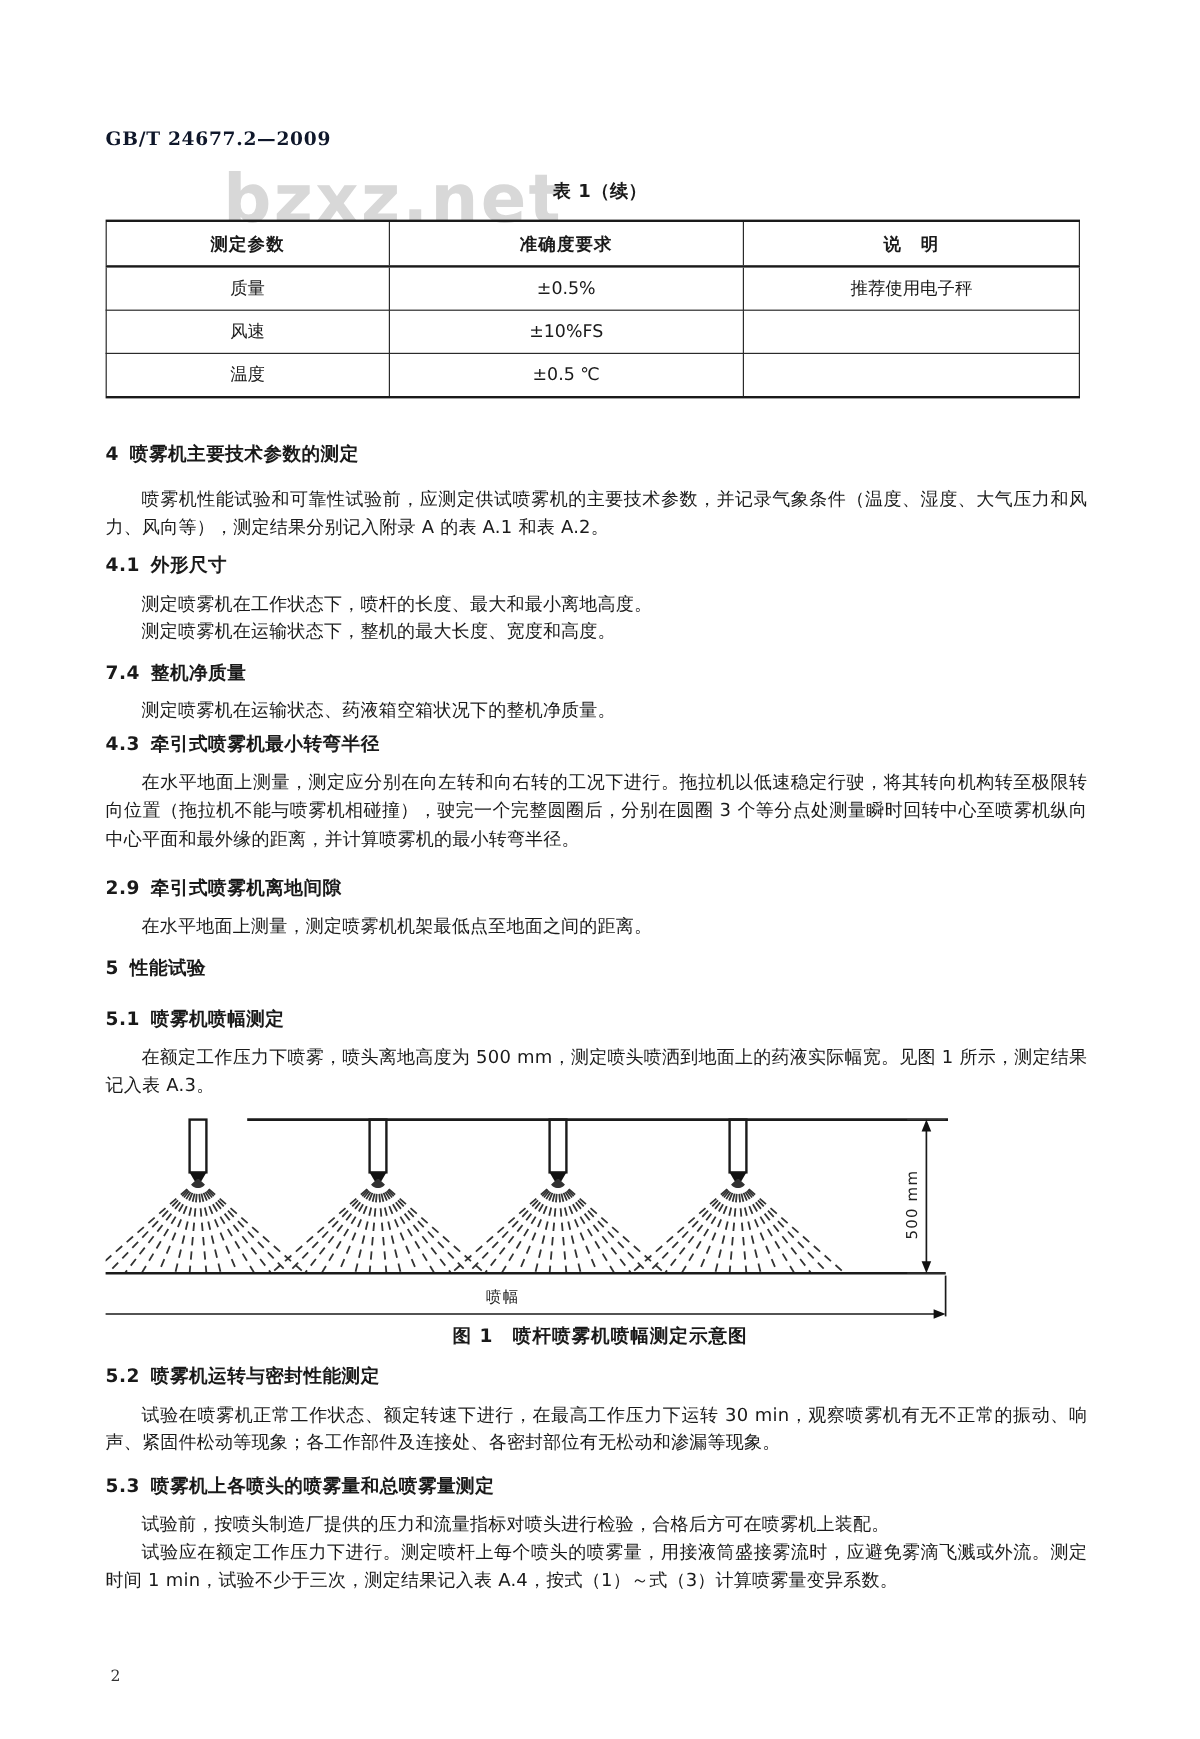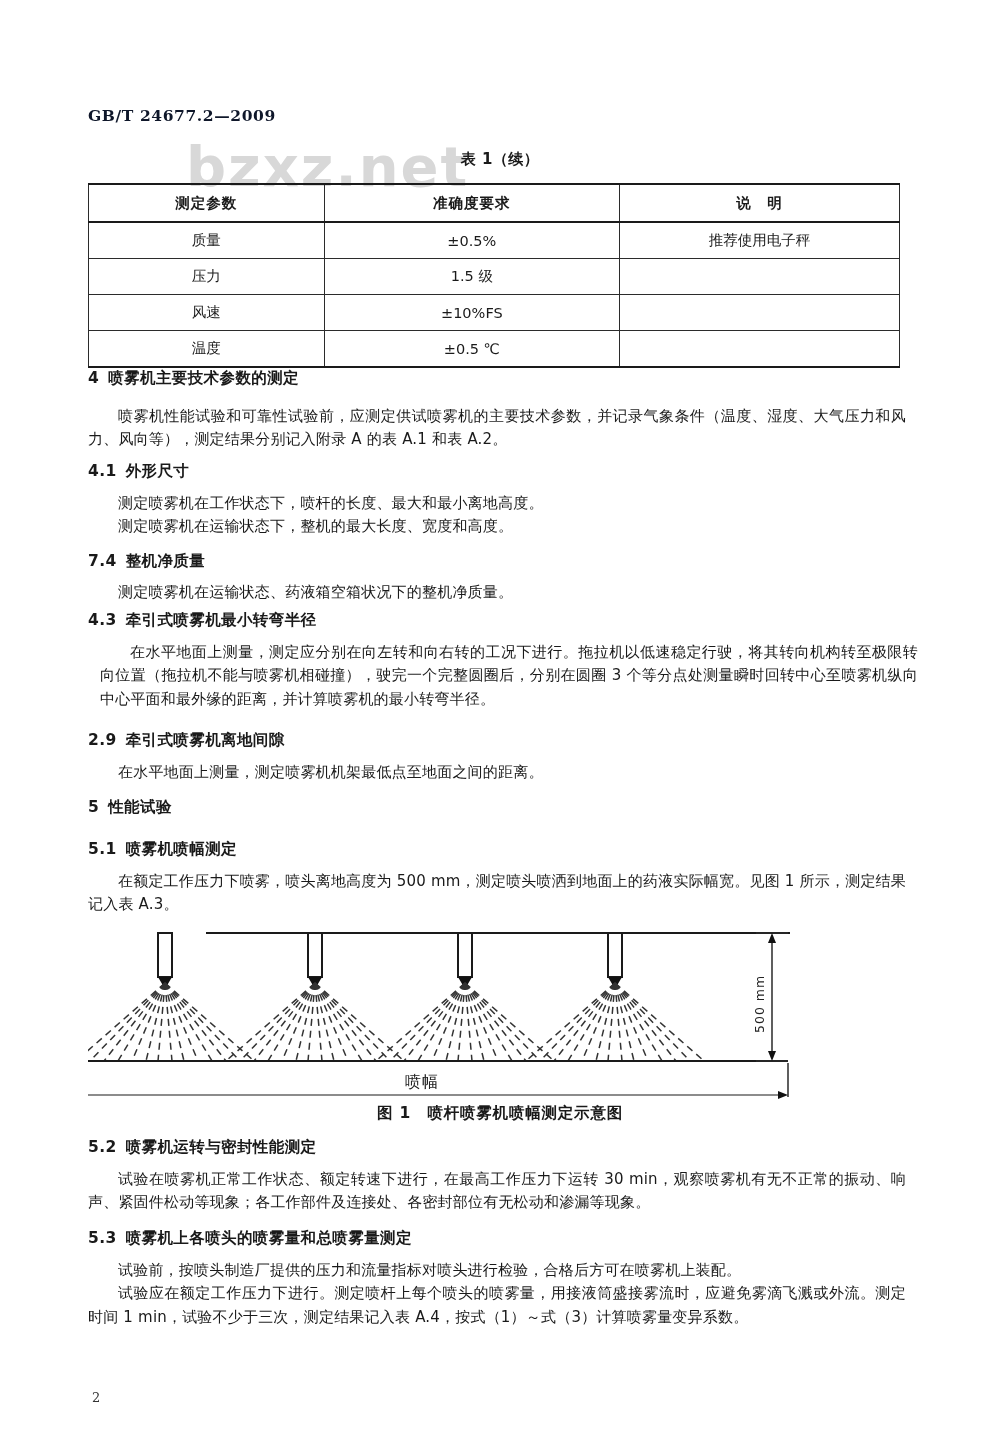--- a/index.html
+++ b/index.html
@@ -132,21 +132,21 @@
     position: absolute;
     font-size: 12.5px;
     letter-spacing: 1px;
     transform: rotate(-90deg);
     transform-origin: left top;
     white-space: nowrap;
     color: #222;
   }
   .dim-label-h {
     position: absolute;
-    font-size: 16px;
+    font-size: 13px;
     letter-spacing: 1px;
     color: #222;
   }
 
   
   .page-no {
     position: absolute;
     left: 92px;
     top: 1390px;
     font-size: 13px;
@@ -173,25 +173,20 @@
         <th class="col-c">说　明</th>
       </tr>
     </thead>
     <tbody>
       <tr>
         <td>质量</td>
         <td>±0.5%</td>
         <td>推荐使用电子秤</td>
       </tr>
       <tr>
-        <td>压力</td>
-        <td>1.5 级</td>
-        <td></td>
-      </tr>
-      <tr>
         <td>风速</td>
         <td>±10%FS</td>
         <td></td>
       </tr>
       <tr>
         <td>温度</td>
         <td>±0.5 ℃</td>
         <td></td>
       </tr>
     </tbody>
@@ -223,21 +218,21 @@
   </div>
   <div class="body-block layer" style="top:582px;font-family:Liberation Mono, monospace;">
     <p class="para">测定喷雾机在运输状态、药液箱空箱状况下的整机净质量。</p>
   </div>
 
   <div class="body-block layer" style="top:610px;">
     <p class="h-sec">
       <span class="num">4.3</span><span>牵引式喷雾机最小转弯半径</span>
     </p>
   </div>
-  <div class="body-block layer" style="top:641px;margin-left:12px;">
+  <div class="body-block layer" style="top:641px;">
     <p class="para">在水平地面上测量，测定应分别在向左转和向右转的工况下进行。拖拉机以低速稳定行驶，将其转向机构转至极限转向位置（拖拉机不能与喷雾机相碰撞），驶完一个完整圆圈后，分别在圆圈 3 个等分点处测量瞬时回转中心至喷雾机纵向中心平面和最外缘的距离，并计算喷雾机的最小转弯半径。</p>
   </div>
 
   <div class="body-block layer" style="top:730px;">
     <p class="h-sec">
       <span class="num">2.9</span><span>牵引式喷雾机离地间隙</span>
     </p>
   </div>
   <div class="body-block layer" style="top:761px;">
     <p class="para">在水平地面上测量，测定喷雾机机架最低点至地面之间的距离。</p>

